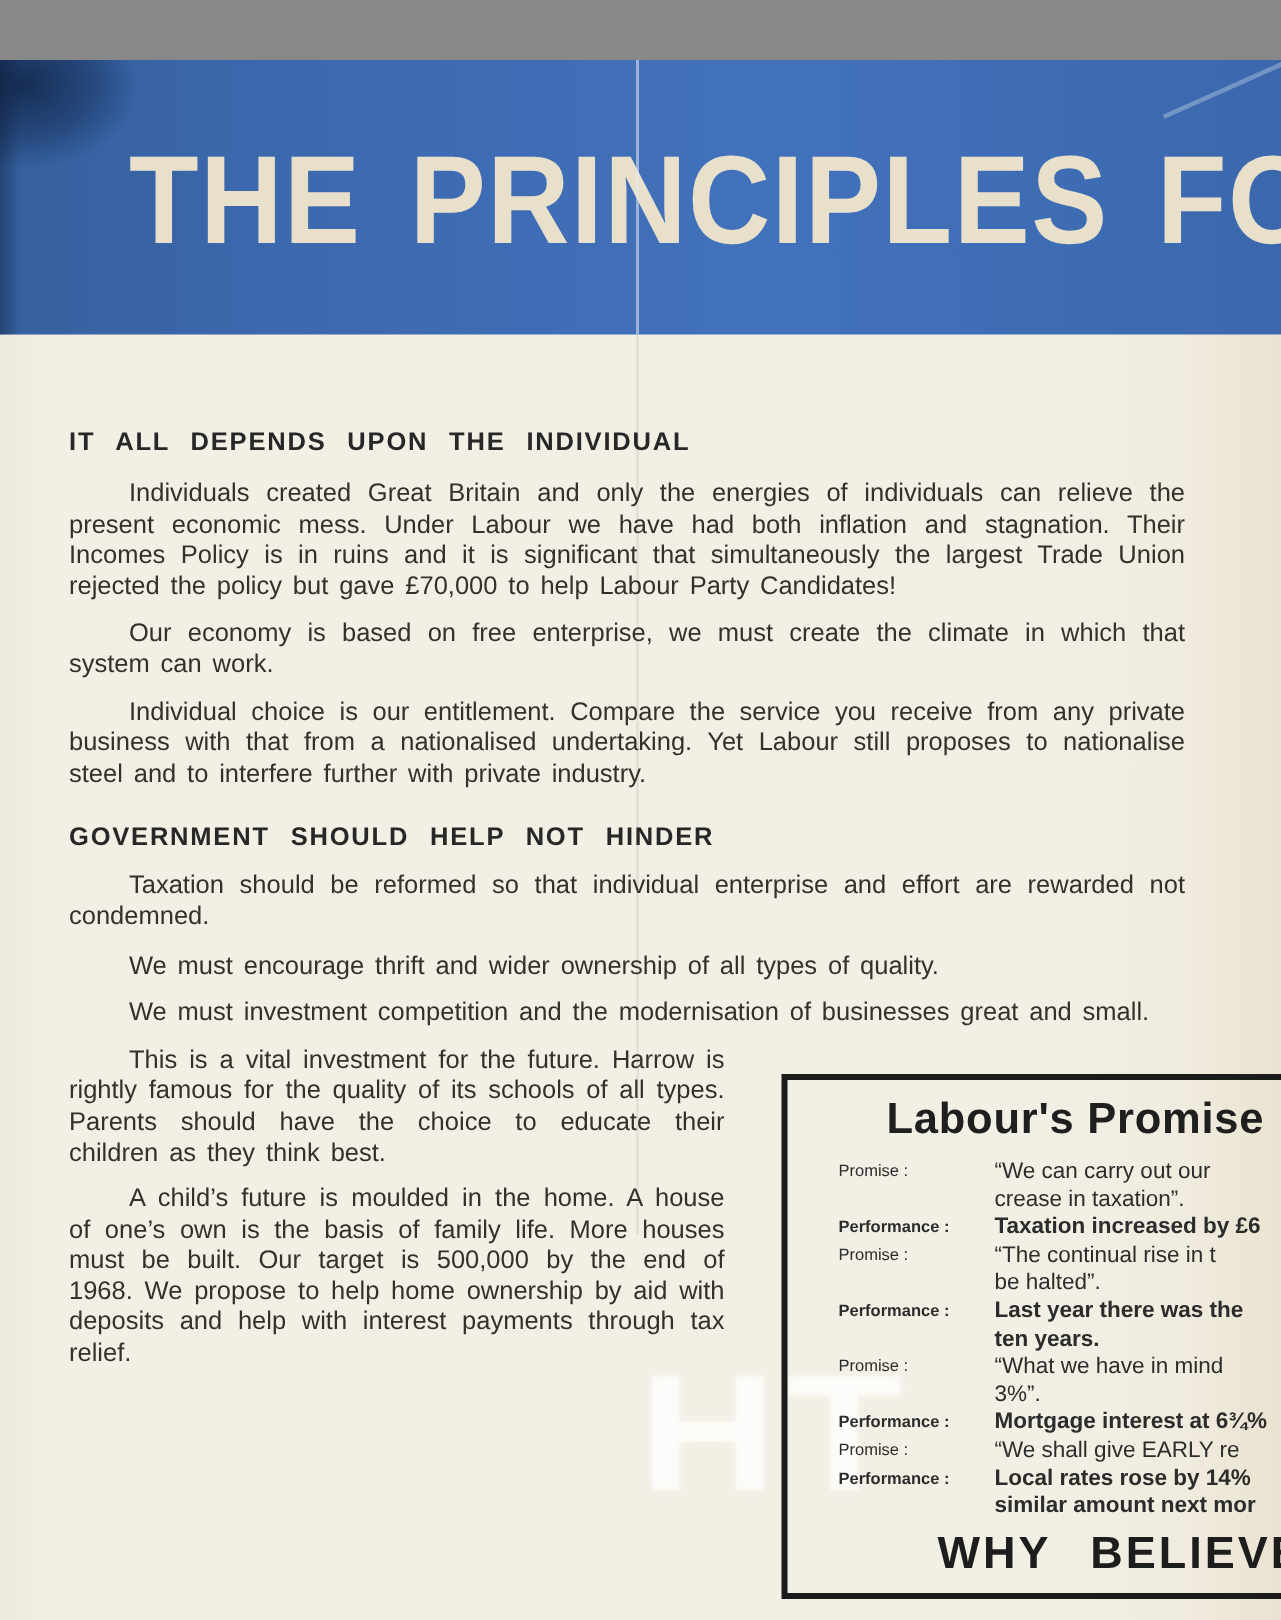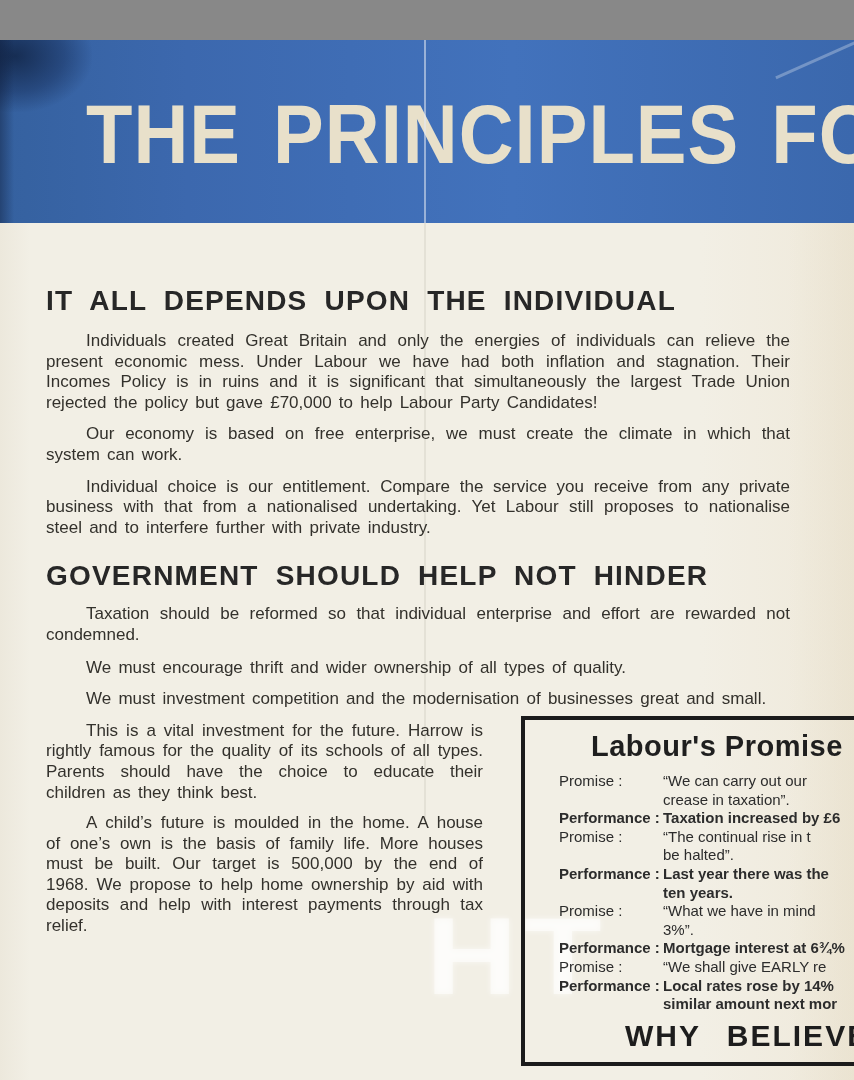--- a/index.html
+++ b/index.html
@@ -45,21 +45,21 @@
     position:absolute;left:424px;top:0;width:2px;height:183px;
     background:rgba(228,233,242,.55);
   }
   .crease-bottom{
     position:absolute;left:424px;top:183px;width:2px;height:600px;
     background:rgba(110,105,90,.10);
   }
   
   .content{position:absolute;left:46px;top:183px;width:744px;}
   h2{
-    font-size:28px;font-weight:bold;color:var(--head-ink);
+    font-size:17px;font-weight:bold;color:var(--head-ink);
     letter-spacing:1.2px;word-spacing:8px;white-space:nowrap;
   }
   .content p{
     font-size:17px;line-height:20.6px;text-align:justify;text-indent:40px;
     word-spacing:2.5px;color:var(--ink);
   }
   .s1 h2{margin-top:62px;}
   .s1 p.p0{margin-top:14px;}
   .s1 p.p1{margin-top:11px;}
   .s1 p.p2{margin-top:11px;}
@@ -78,21 +78,21 @@
     position:absolute;left:521px;top:676px;width:470px;height:350px;
     border:4px solid var(--box-border);z-index:2;
   }
   .box-title{
     margin:10px 0 0 66px;font-size:29px;font-weight:bold;color:#1f1f1f;
     letter-spacing:.5px;white-space:nowrap;
   }
   .rows{margin:9px 0 0 34px;}
   .row{display:flex;margin:0;}
   .row-label{
-    width:104px;flex:none;font-size:15px;line-height:18.6px;color:#2c2c2c;
+    width:104px;flex:none;font-size:11px;line-height:18.6px;color:#2c2c2c;
     white-space:nowrap;
   }
   .row.bold .row-label,.row.bold .row-text{font-weight:bold;}
   .row-text{flex:1;font-size:15px;line-height:18.6px;white-space:nowrap;color:#2c2c2c;}
   .box-footer{
     margin:5px 0 0 100px;font-size:30px;font-weight:bold;color:#1d1d1d;
     letter-spacing:2px;word-spacing:16px;white-space:nowrap;
   }
   
   .ghost{

